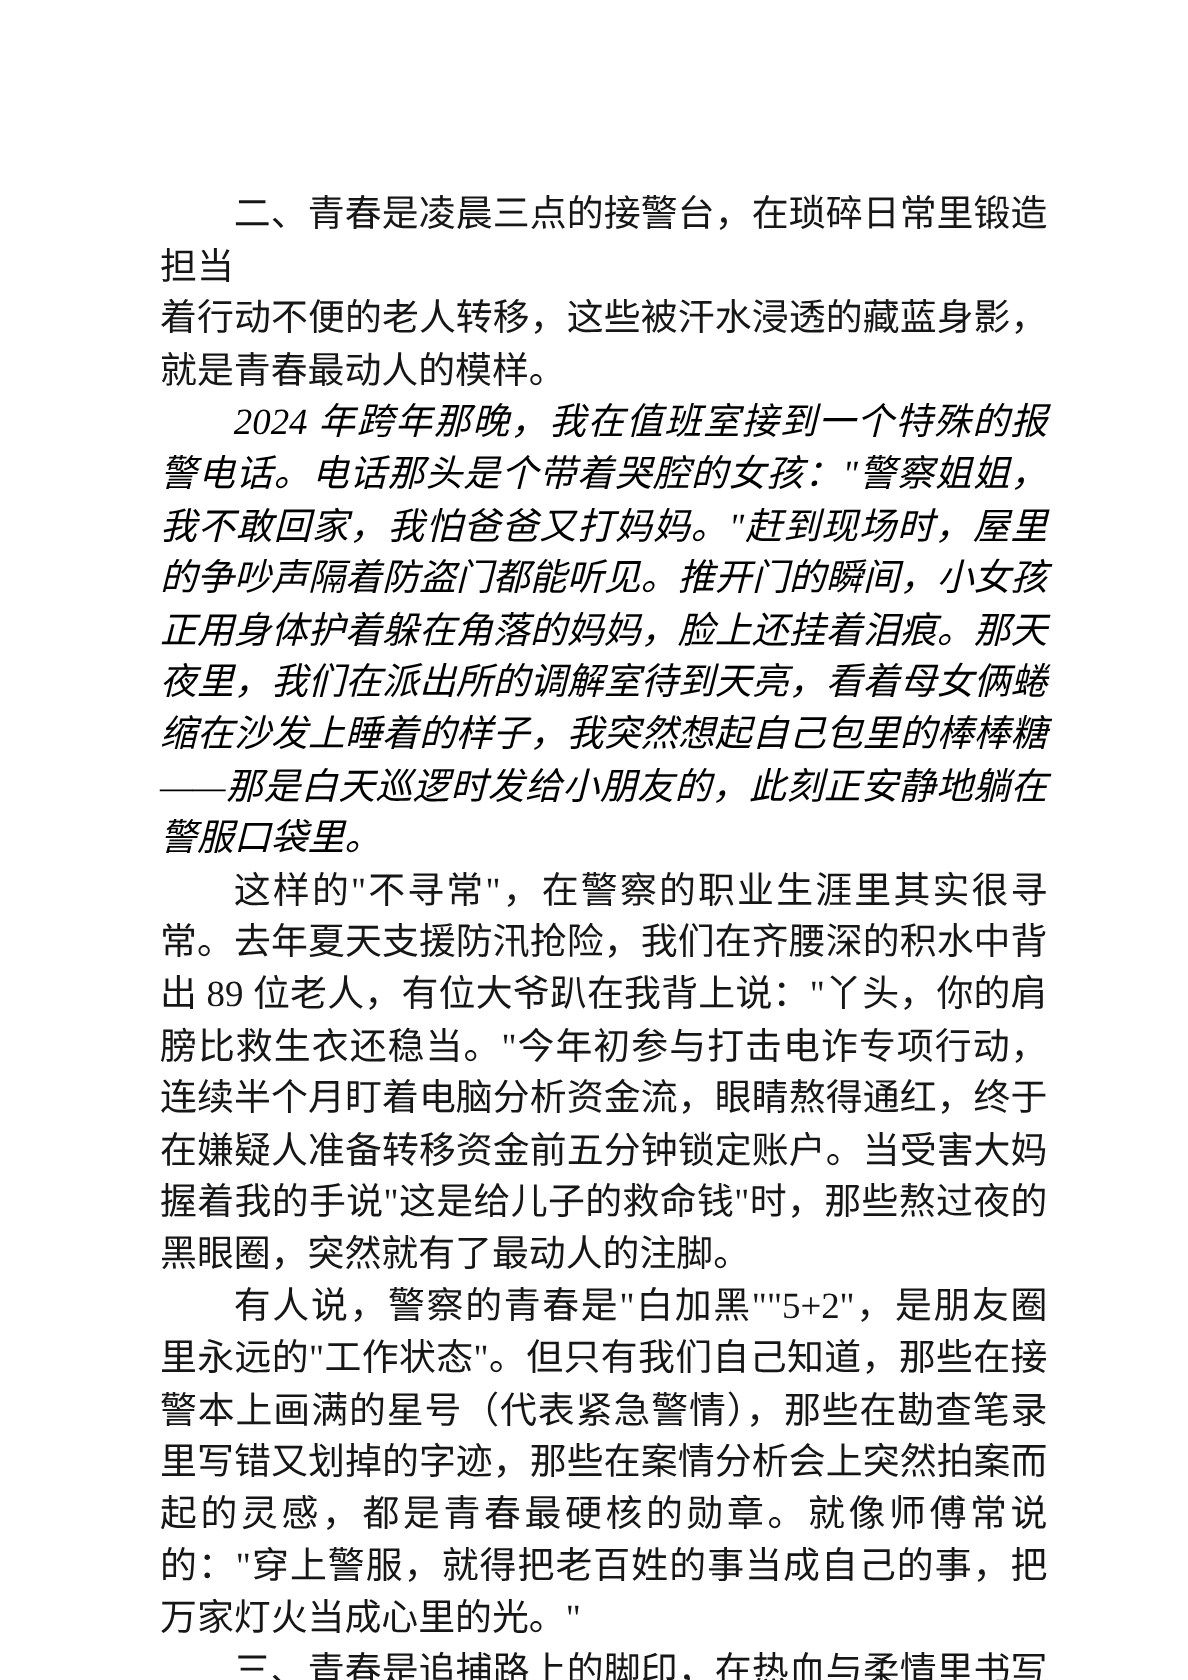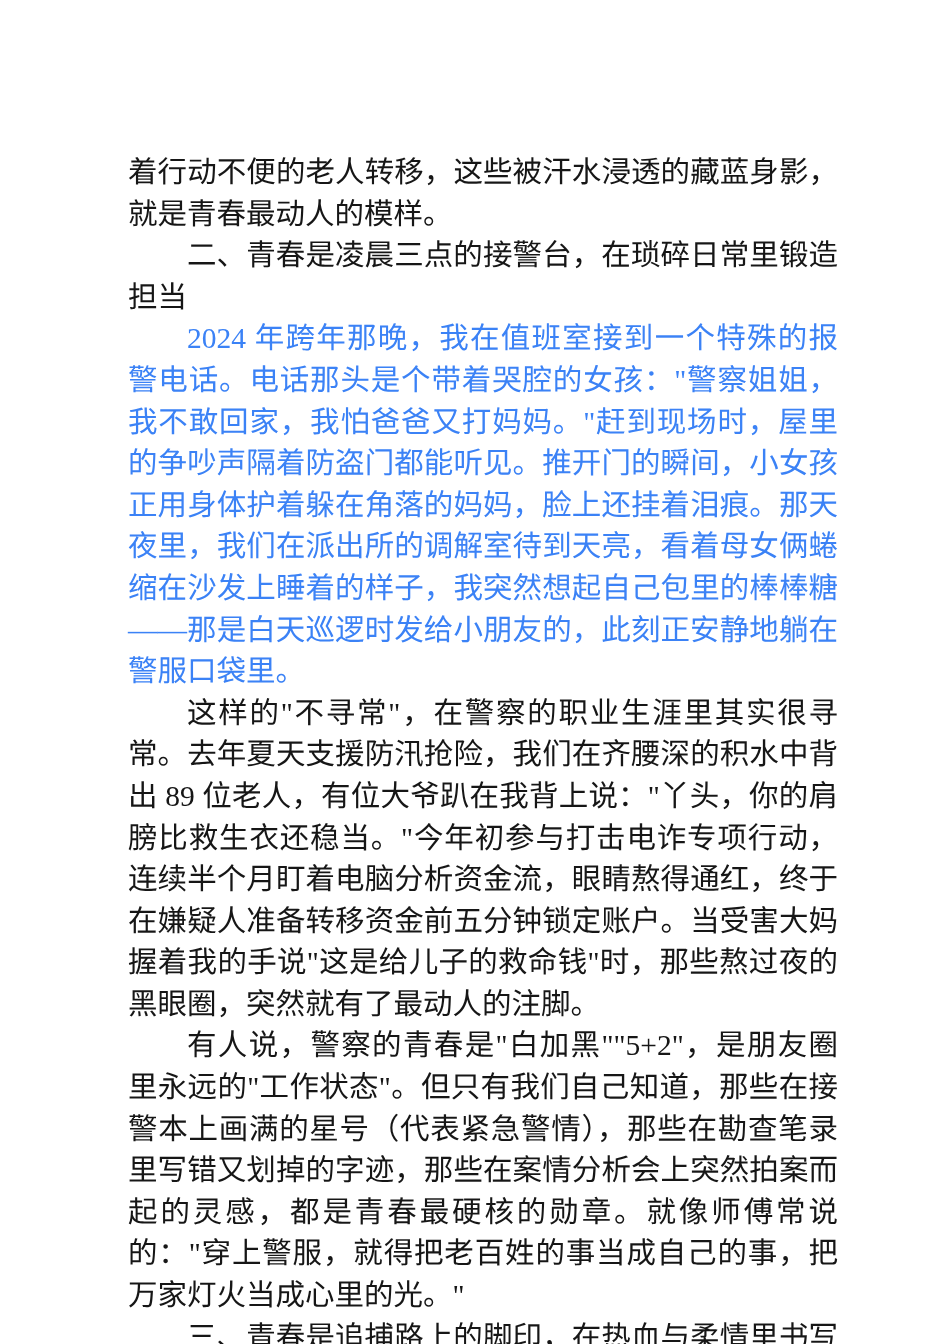--- a/index.html
+++ b/index.html
@@ -49,25 +49,25 @@
     text-indent: 0;
   }
 </style>
 </head>
 <body>
 
 <div id="page" style="background: rgb(255, 255, 255);">
 
   <div id="doc-body">
 
+    <p class="para" style="color: rgb(22, 22, 22); text-indent: 59px;">二、青春是凌晨三点的接警台，在琐碎日常里锻造担当</p>
+
     <p class="para cont" style="color: rgb(22, 22, 22); text-indent: 0px;">着行动不便的老人转移，这些被汗水浸透的藏蓝身影，就是青春最动人的模样。</p>
 
-    <p class="para" style="color: rgb(22, 22, 22); text-indent: 59px;">二、青春是凌晨三点的接警台，在琐碎日常里锻造担当</p>
-
-    <p class="para" style="color: #3b82f6; text-indent: 59px;">2024 年跨年那晚，我在值班室接到一个特殊的报警电话。电话那头是个带着哭腔的女孩："警察姐姐，我不敢回家，我怕爸爸又打妈妈。"赶到现场时，屋里的争吵声隔着防盗门都能听见。推开门的瞬间，小女孩正用身体护着躲在角落的妈妈，脸上还挂着泪痕。那天夜里，我们在派出所的调解室待到天亮，看着母女俩蜷缩在沙发上睡着的样子，我突然想起自己包里的棒棒糖——那是白天巡逻时发给小朋友的，此刻正安静地躺在警服口袋里。</p>
+    <p class="para" style="color: #000000; text-indent: 59px; font-style: italic;">2024 年跨年那晚，我在值班室接到一个特殊的报警电话。电话那头是个带着哭腔的女孩："警察姐姐，我不敢回家，我怕爸爸又打妈妈。"赶到现场时，屋里的争吵声隔着防盗门都能听见。推开门的瞬间，小女孩正用身体护着躲在角落的妈妈，脸上还挂着泪痕。那天夜里，我们在派出所的调解室待到天亮，看着母女俩蜷缩在沙发上睡着的样子，我突然想起自己包里的棒棒糖——那是白天巡逻时发给小朋友的，此刻正安静地躺在警服口袋里。</p>
 
     <p class="para" style="color: rgb(22, 22, 22); text-indent: 59px;">这样的"不寻常"，在警察的职业生涯里其实很寻常。去年夏天支援防汛抢险，我们在齐腰深的积水中背出 89 位老人，有位大爷趴在我背上说："丫头，你的肩膀比救生衣还稳当。"今年初参与打击电诈专项行动，连续半个月盯着电脑分析资金流，眼睛熬得通红，终于在嫌疑人准备转移资金前五分钟锁定账户。当受害大妈握着我的手说"这是给儿子的救命钱"时，那些熬过夜的黑眼圈，突然就有了最动人的注脚。</p>
 
     <p class="para" style="color: rgb(22, 22, 22); text-indent: 59px;">有人说，警察的青春是"白加黑""5+2"，是朋友圈里永远的"工作状态"。但只有我们自己知道，那些在接警本上画满的星号（代表紧急警情），那些在勘查笔录里写错又划掉的字迹，那些在案情分析会上突然拍案而起的灵感，都是青春最硬核的勋章。就像师傅常说的："穿上警服，就得把老百姓的事当成自己的事，把万家灯火当成心里的光。"</p>
 
     <p class="para" style="color: rgb(22, 22, 22); text-indent: 59px;">三、青春是追捕路上的脚印，在热血与柔情里书写信仰</p>
 
   </div>
 
 </div>

